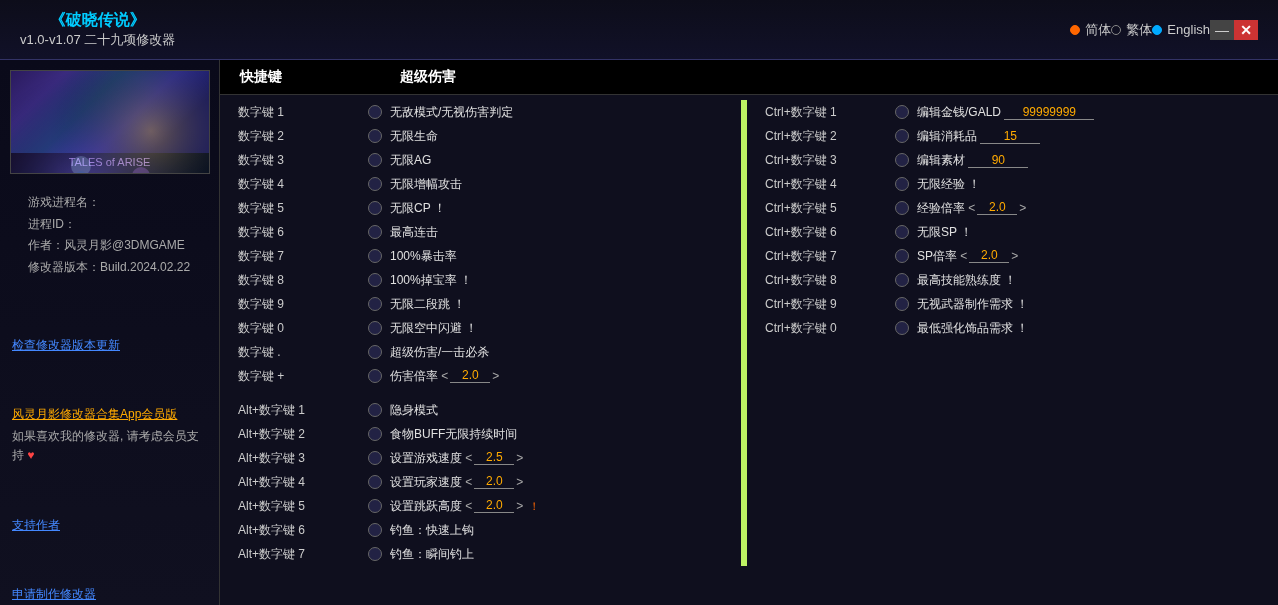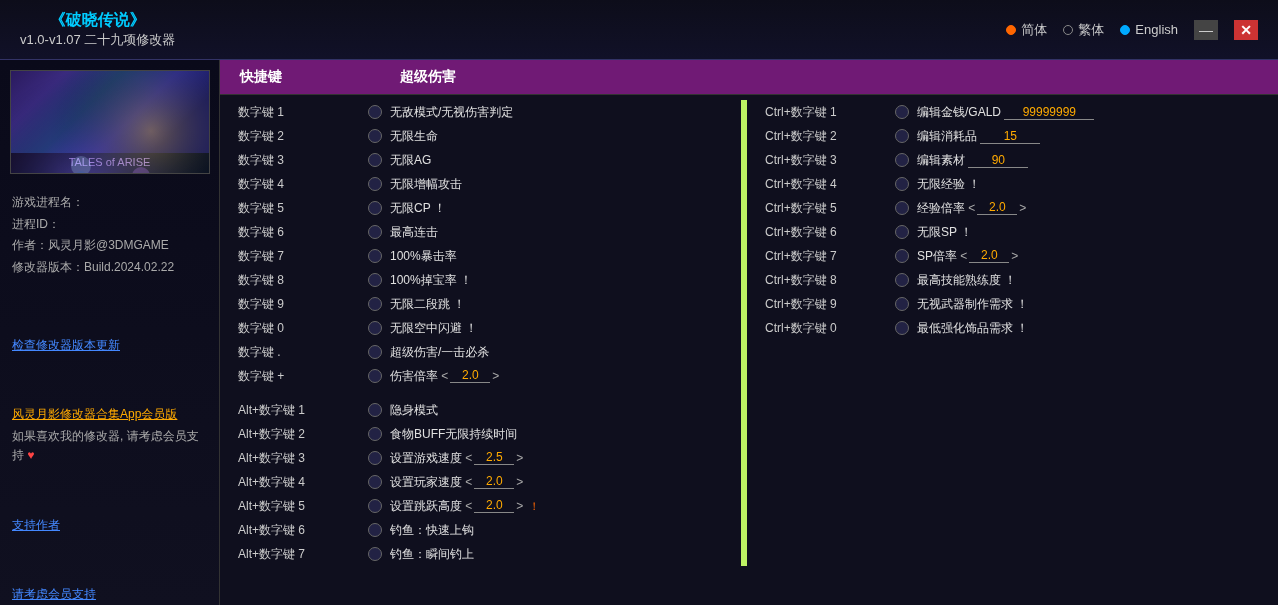--- a/index.html
+++ b/index.html
@@ -36,21 +36,20 @@
       font-size: 16px;
       font-weight: bold;
     }
     .title-sub {
       color: #cccccc;
       font-size: 13px;
     }
     .title-right {
       display: flex;
       align-items: center;
-      gap: 16px;
     }
     .lang-option {
       display: flex;
       align-items: center;
       gap: 5px;
       font-size: 13px;
       color: #cccccc;
       cursor: pointer;
     }
     .lang-option .radio-circle {
@@ -119,21 +118,21 @@
       position: absolute;
       top: 0; left: 0; right: 0; bottom: 20px;
       background: linear-gradient(135deg, 
         #2a1a5e 0%, 
         #3a2a7e 20%, 
         #1a3a6e 40%, 
         #2a2a8e 60%,
         #1a1a5e 80%);
     }
     .sidebar-info {
-      padding: 8px 12px;
+      padding: 8px 28px;
       font-size: 12px;
       color: #aaaaaa;
       line-height: 1.8;
     }
     .sidebar-link {
       color: #ffaa00;
       font-size: 12px;
       padding: 2px 12px;
       cursor: pointer;
       text-decoration: underline;
@@ -152,21 +151,21 @@
     .content {
       flex: 1;
       background: #0f0f1e;
       overflow-y: auto;
       padding: 0;
     }
     .content-header {
       display: flex;
       padding: 8px 20px;
       border-bottom: 1px solid #333;
-      background: #701a75;
+      background: #000000;
     }
     .content-header .col-key { width: 160px; font-weight: bold; font-size: 14px; color: #ffffff; }
     .content-header .col-func { flex: 1; font-weight: bold; font-size: 14px; color: #ffffff; }
 
     
     .features-grid {
       display: flex;
       padding: 5px 10px;
     }
     .left-col { flex: 1; }
@@ -299,21 +298,21 @@
       <div>作者：风灵月影@3DMGAME</div>
       <div>修改器版本：Build.2024.02.22</div>
     </div>
     <div class="sidebar-link blue">检查修改器版本更新</div>
     <div class="sidebar-link">风灵月影修改器合集App会员版</div>
     <div class="sidebar-text">
       <span>如果喜欢我的修改器, 请考虑会员支持</span>
       <span class="heart">♥</span>
     </div>
     <div class="sidebar-link blue">支持作者</div>
-    <div class="sidebar-link blue">请考虑会员支持</div>
+    <div class="sidebar-link blue">申请制作修改器</div>
   </div>
 
   <div class="content">
 
     <div class="content-header">
       <div class="col-key">快捷键</div>
       <div class="col-func">超级伤害</div>
     </div>
 
     <div class="features-grid">

